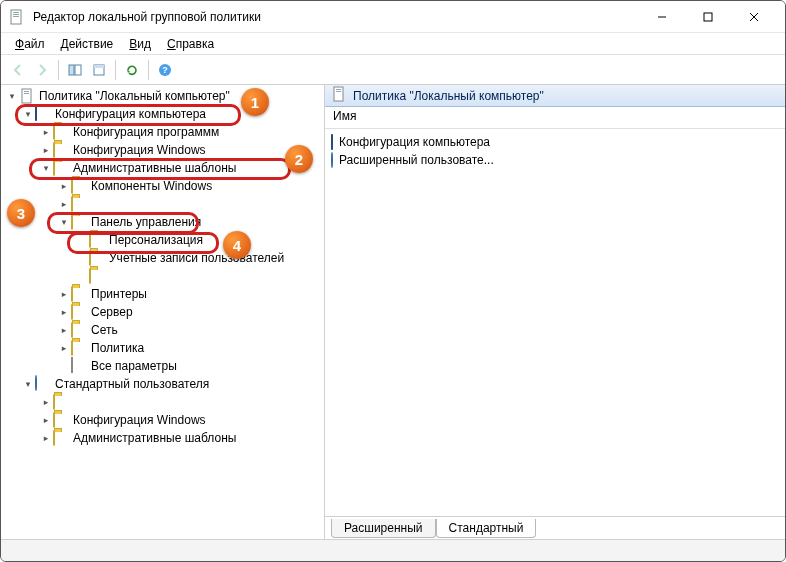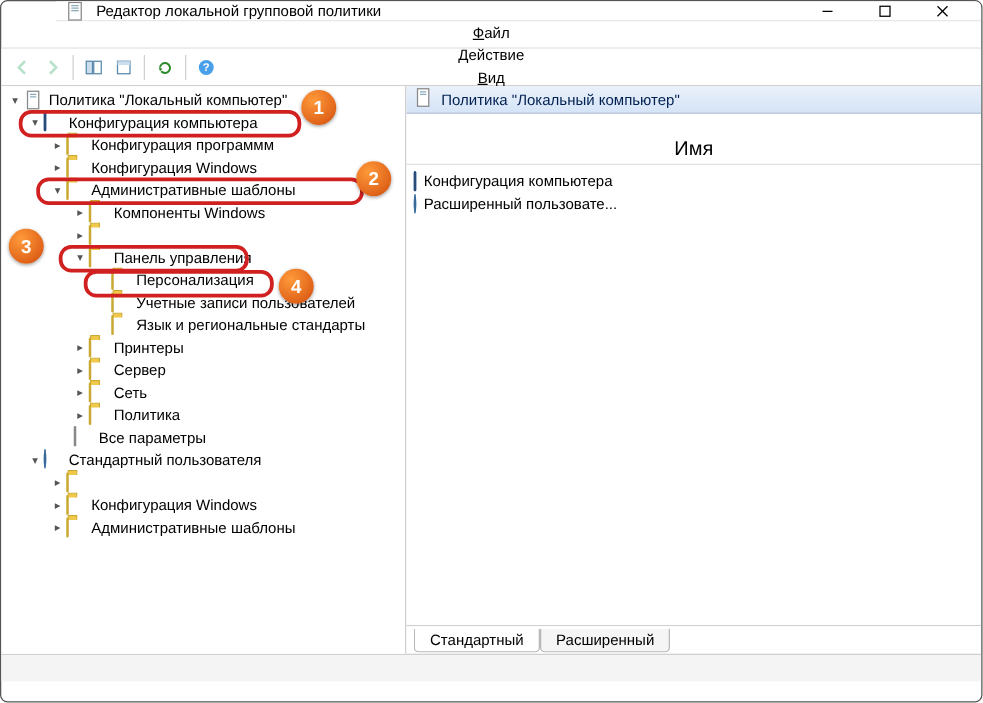--- a/index.html
+++ b/index.html
@@ -8,41 +8,39 @@
   font-size: 12px;
   background: #fff;
   width: 786px;
   height: 562px;
   overflow: hidden;
   border: 1px solid #555;
   border-radius: 6px;
   position: relative;
 }
 .titlebar {
-  height: 16px;
+  height: 32px;
   background: #fff;
   display: flex;
   align-items: center;
   padding: 0 8px;
   border-bottom: 1px solid #e8e8e8;
-  margin-left: 44px;
 }
 .titlebar .app-icon { width: 16px; height: 16px; margin-right: 8px; }
 .titlebar .title { flex: 1; font-size: 12px; color: #000; }
 .winbtns { display: flex; gap: 0; }
 .winbtn { width: 46px; height: 32px; display: flex; align-items: center; justify-content: center; }
 .winbtn svg { width: 10px; height: 10px; }
 .menubar {
   height: 22px;
   display: flex;
   align-items: center;
   padding: 0 6px;
   border-bottom: 1px solid #e0e0e0;
   font-size: 12px;
-  flex-direction: column;
 }
 .menubar .menu-item { padding: 2px 8px; cursor: default; }
 .menubar .menu-item u { text-decoration: underline; }
 .toolbar {
   height: 30px;
   display: flex;
   align-items: center;
   gap: 2px;
   padding: 2px 6px;
   border-bottom: 1px solid #d0d0d0;
@@ -98,21 +96,21 @@
   border-bottom: 1px solid #a8bcd8;
   display: flex; align-items: center;
   padding: 0 6px;
   font-size: 12px;
   color: #002050;
 }
 .panel-header .icon { margin-right: 6px; }
 .panel-body { flex: 1; display: flex; border-bottom: 1px solid #d0d0d0; }
 .desc-col { width: 200px; padding: 8px 10px; font-size: 12px; border-right: 1px solid #e8e8e8; }
 .list-col { flex: 1; }
-.list-header { height: 22px; border-bottom: 1px solid #e0e0e0; padding: 20px 8px; font-size: 16px; text-align: center; }
+.list-header { height: 22px; border-bottom: 1px solid #e0e0e0; padding: 2px 8px; font-size: 12px; }
 .list-items { padding: 4px 6px; }
 .list-item { display: flex; align-items: center; height: 18px; gap: 6px; font-size: 12px; }
 .tabs { height: 22px; display: flex; align-items: flex-end; padding-left: 6px; gap: 0; border-top: 1px solid #fff; }
 .tab { padding: 2px 12px; font-size: 12px; border: 1px solid #b8b8b8; border-top: none; background: #f5f5f5; border-radius: 0 0 4px 4px; position: relative; top: -1px; }
 .tab.active { background: #fff; }
 .statusbar { height: 22px; border-top: 1px solid #d0d0d0; background: #f4f4f4; }
 </style>
 </head>
 <body>
 
@@ -266,21 +264,20 @@
                           <div class="node" style="padding-left:72px">
                             <span class="expander"></span>
                             <span class="icon"><span class="folder-icon"></span></span>
                             <span class="label">Учетные записи пользователей</span>
                           </div>
                         </li>
                       <li>
                           <div class="node" style="padding-left:72px">
                             <span class="expander"></span>
                             <span class="icon"><span class="folder-icon"></span></span>
-                            <span class="label">Язык и региональные стандарты</span>
                           </div>
                         </li>
                     </ul>
                   </li>
                   <li>
                       <div class="node" style="padding-left:54px">
                         <span class="expander">▸</span>
                         <span class="icon"><span class="folder-icon"></span></span>
                         <span class="label">Принтеры</span>
                       </div>
@@ -300,21 +297,21 @@
                       </div>
                     </li>
                   <li>
                       <div class="node" style="padding-left:54px">
                         <span class="expander">▸</span>
                         <span class="icon"><span class="folder-icon"></span></span>
                         <span class="label">Политика</span>
                       </div>
                     </li>
                   <li>
-                      <div class="node" style="padding-left:42px">
+                      <div class="node" style="padding-left:54px">
                         <span class="expander"></span>
                         <span class="icon"><span class="allparams-icon"></span></span>
                         <span class="label">Все параметры</span>
                       </div>
                     </li>
                 </ul>
               </li>
             </ul>
           </li>
           <li>
@@ -378,19 +375,19 @@
             <span>Конфигурация компьютера</span>
           </div>
           <div class="list-item">
             <span class="icon"><span class="user-icon"></span></span>
             <span>Расширенный пользовате...</span>
           </div>
         </div>
       </div>
     </div>
     <div class="tabs">
+      <div class="tab">Расширенный</div>
       <div class="tab active">Стандартный</div>
-      <div class="tab">Расширенный</div>
     </div>
   </div>
 </div>
 
 <div class="statusbar"></div>
 
 </body></html>

